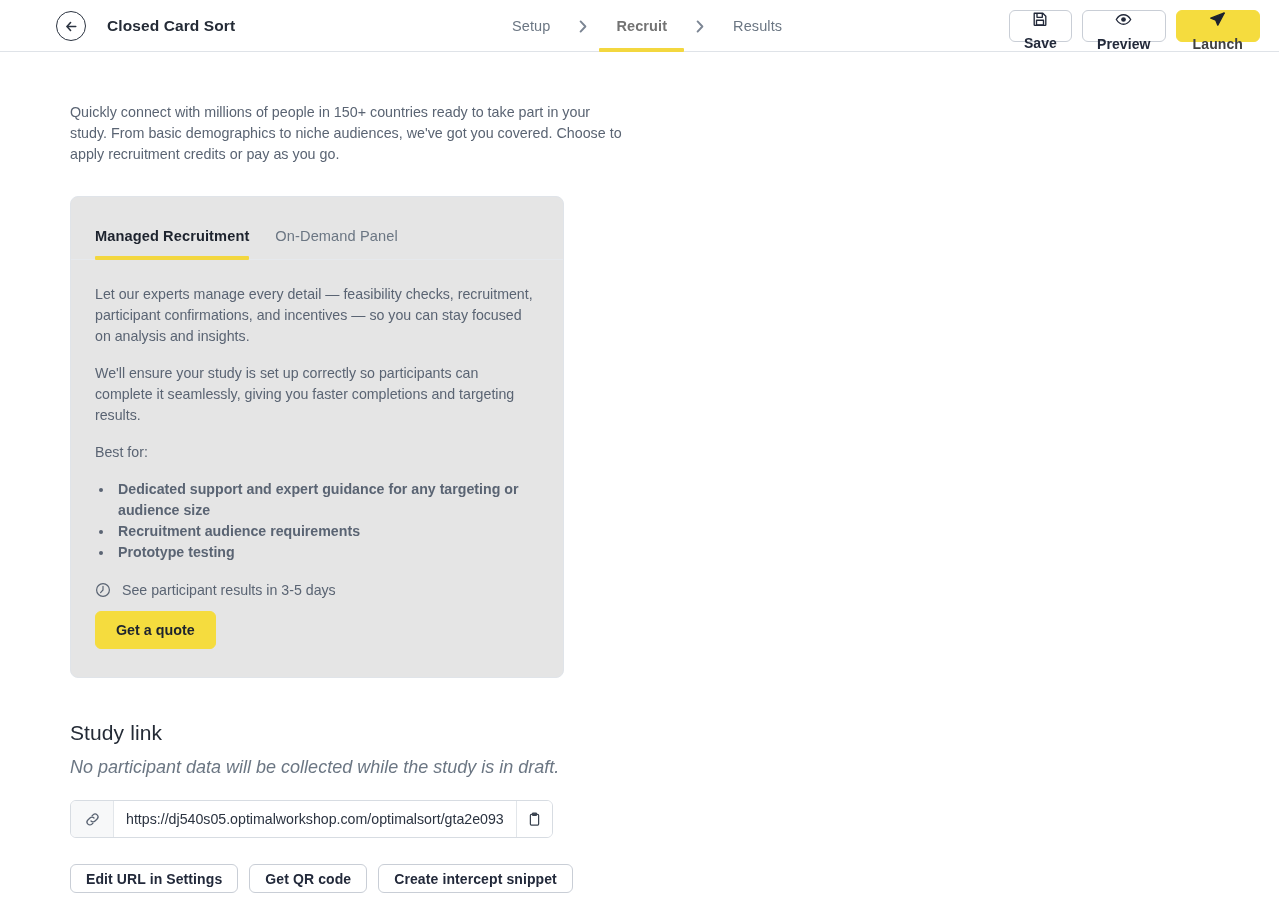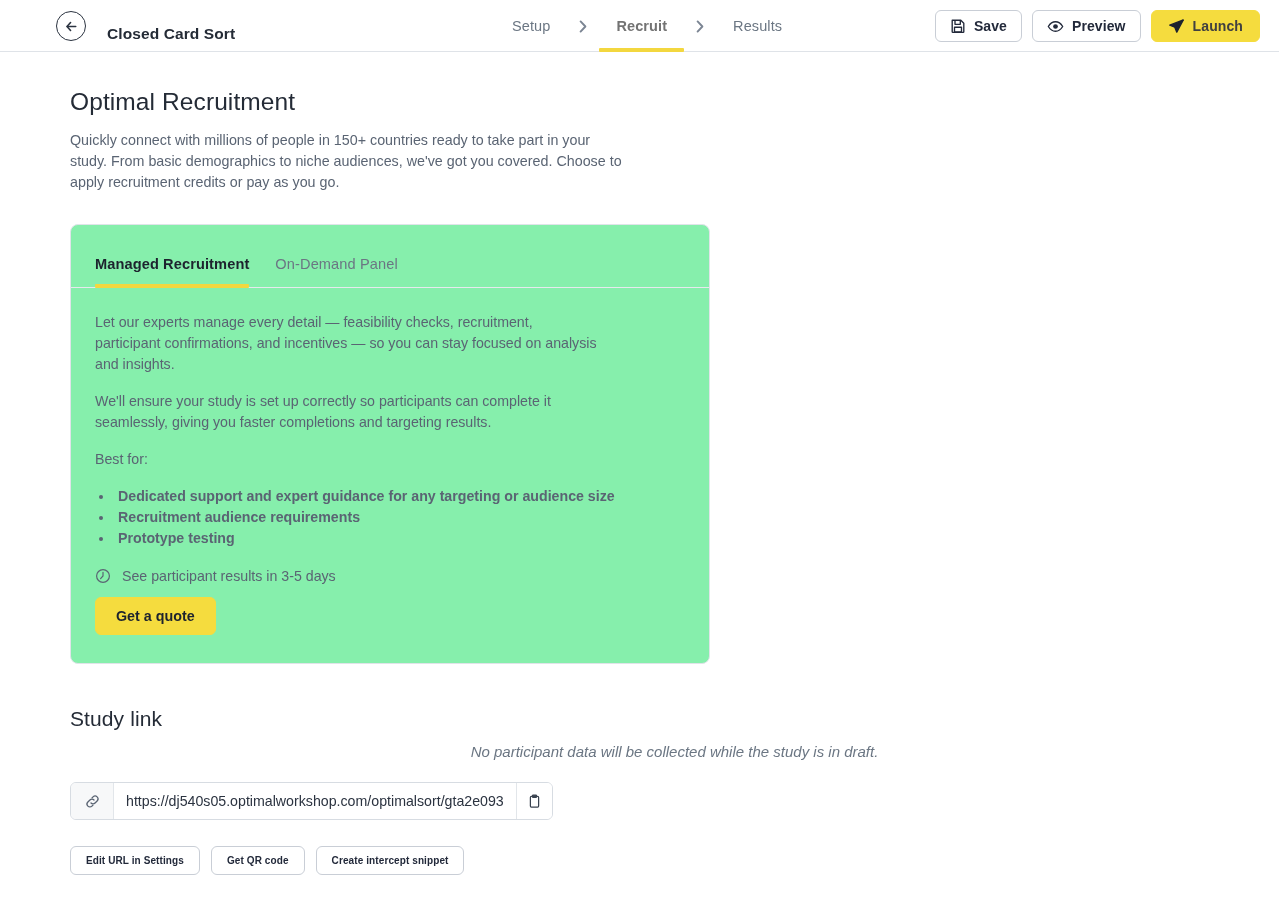--- a/index.html
+++ b/index.html
@@ -29,21 +29,21 @@
     width: 30px; height: 30px;
     border: 1.6px solid #2b3340;
     border-radius: 50%;
     display: flex; align-items: center; justify-content: center;
     background: #fff;
     cursor: pointer;
   }
   .back-btn svg { display: block; }
   .study-title {
     position: absolute;
-    left: 107px; top: 8px; line-height: 52px;
+    left: 107px; top: 0; line-height: 52px;
     font-size: 15.5px;
     font-weight: 600;
     color: #242b36;
     letter-spacing: .1px;
   }
 
   
   .steps {
     position: absolute;
     left: 512px; top: 0;
@@ -97,20 +97,21 @@
     padding: 0 14px;
     border-radius: 6px;
     border: 1px solid #c9ced6;
     background: #fff;
     color: #22293a;
     font-size: 14px;
     font-weight: 600;
     font-family: inherit;
     cursor: pointer;
     letter-spacing: .1px;
+    flex-direction: column;
   }
   .hbtn svg { display: block; flex: none; }
   .hbtn.primary {
     background: #f5dc3e;
     border-color: #f5dc3e;
     color: #404040;
     padding: 0 16px;
   }
 
   
@@ -129,24 +130,24 @@
     margin: 14px 0 0 0;
     max-width: 556px;
     font-size: 14.3px;
     line-height: 21px;
     color: #5a6473;
   }
 
   
   .panel {
     margin-top: 31px;
-    width: 640px;
+    width: 494px;
     border: 1px solid #e0e4e9;
     border-radius: 8px;
-    background: #86efac;
+    background: #e5e5e5;
   }
   .tabs {
     display: flex;
     align-items: flex-end;
     height: 63px;
     padding: 0 24px;
     border-bottom: 1px solid #e6e9ed;
     gap: 26px;
   }
   .tab {
@@ -226,24 +227,23 @@
   
   h2.section-title2 {
     margin: 43px 0 0 0;
     font-size: 21px;
     font-weight: 400;
     color: #242b36;
     letter-spacing: .1px;
   }
   .draft-note {
     margin: 12px 0 0 0;
-    font-size: 15px;
+    font-size: 18px;
     font-style: italic;
     color: #6b7683;
-    text-align: center;
   }
 
   .url-row {
     margin-top: 22px;
     display: flex;
     align-items: stretch;
     width: 483px;
     height: 38px;
     border: 1px solid #d7dce2;
     border-radius: 6px;
@@ -283,21 +283,21 @@
     display: flex;
     gap: 11px;
   }
   .obtn {
     height: 29px;
     padding: 0 15px;
     border: 1px solid #c9ced6;
     border-radius: 6px;
     background: #fff;
     color: #22293a;
-    font-size: 10px;
+    font-size: 14px;
     font-weight: 600;
     font-family: inherit;
     cursor: pointer;
     letter-spacing: .1px;
   }
 </style>
 </head>
 <body>
 
 <div class="app-header">
@@ -364,21 +364,20 @@
           <path d="M16.2 2.1 7.2 9.7"></path>
         </svg>
       </span>
       <span>Launch</span>
     </button>
   </div>
 </div>
 
 <div class="content">
 
-  <h1 class="section-title">Optimal Recruitment</h1>
   <p class="intro">Quickly connect with millions of people in 150+ countries ready to take part in your study. From basic demographics to niche audiences, we've got you covered. Choose to apply recruitment credits or pay as you go.</p>
 
   <div class="panel">
 
     <div class="tabs">
       <button class="tab active">
         <span>Managed Recruitment</span>
       </button>
       <button class="tab">
         <span>On-Demand Panel</span>

